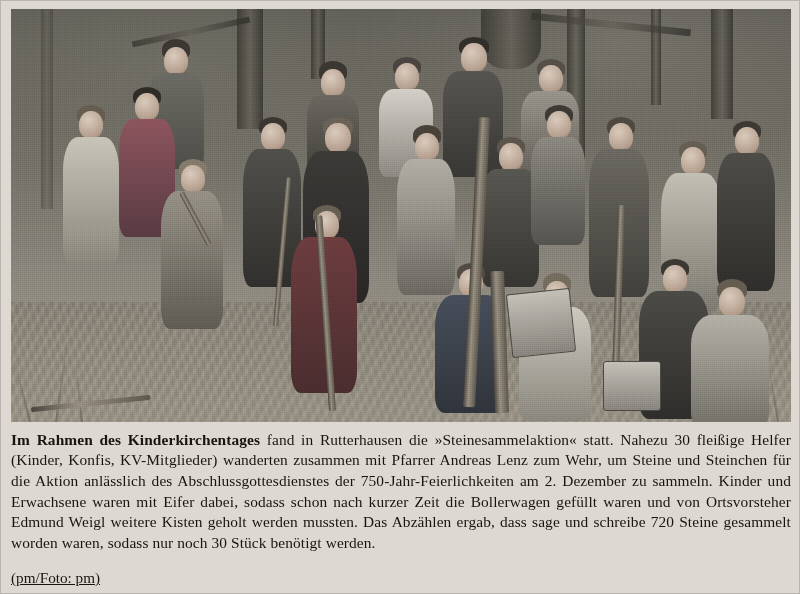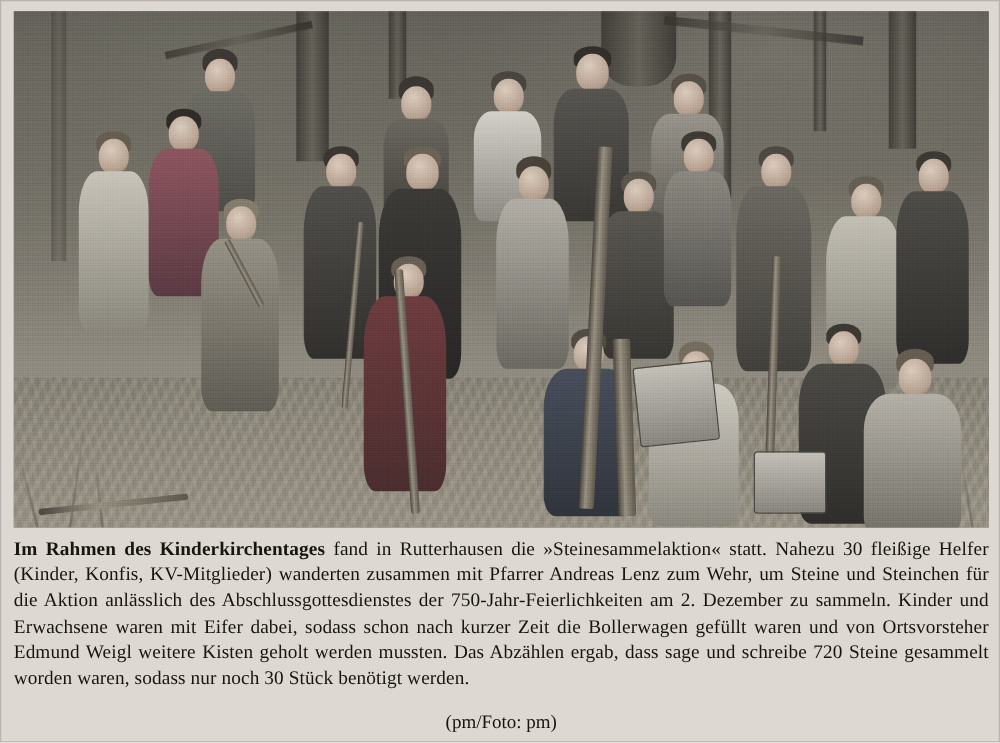--- a/index.html
+++ b/index.html
@@ -109,24 +109,25 @@
     line-height: 1.34;
     color: #17150f;
     text-align: justify;
     letter-spacing: 0.1px;
   }
   .caption .lead {
     font-weight: bold;
   }
   .credit-line {
     width: 780px;
-    text-align: center;
+    text-align: left;
     font-size: 15.2px;
     color: #17150f;
     margin-top: 1px;
+    text-decoration: underline;
   }
   .caption-wrap { position: relative; }
 </style>
 </head>
 <body>
 
 <div class="clipping">
 
   <div class="photo">
     <div class="photo-bg"></div>

